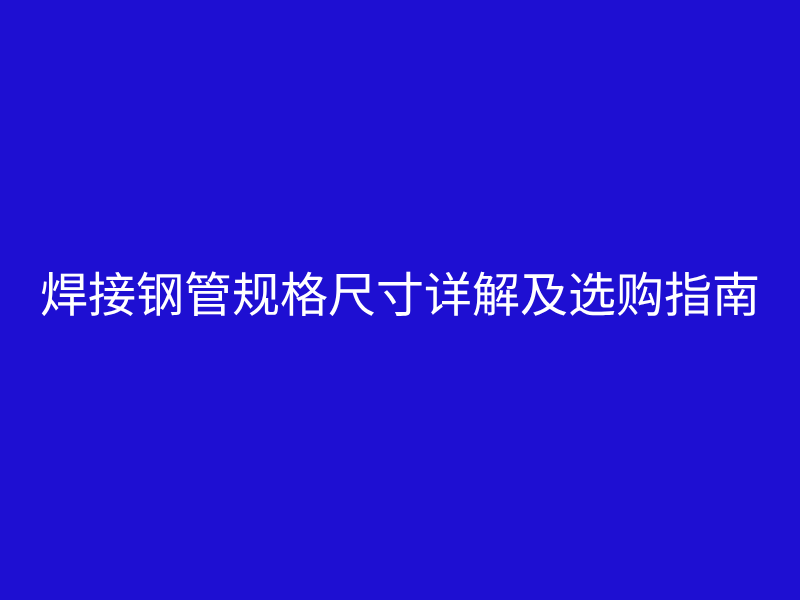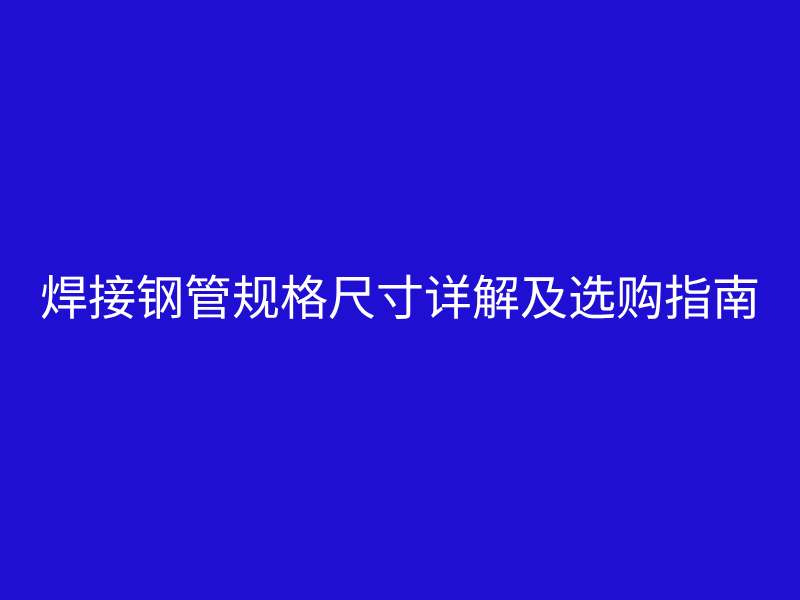--- a/index.html
+++ b/index.html
@@ -28,21 +28,21 @@
   }
 
   
   .headline {
     display: block;
     margin: 0;
     padding: 0;
     width: 100%;
     text-align: center;
     color: #ffffff;
-    font-family: Liberation Sans, sans-serif;
+    font-family: Liberation Mono, monospace;
     font-size: 48px;
     font-weight: 400;
     line-height: 1.1;
     letter-spacing: 0;
     white-space: nowrap;
     
     transform: translateY(-1px);
   }
 </style>
 </head>

